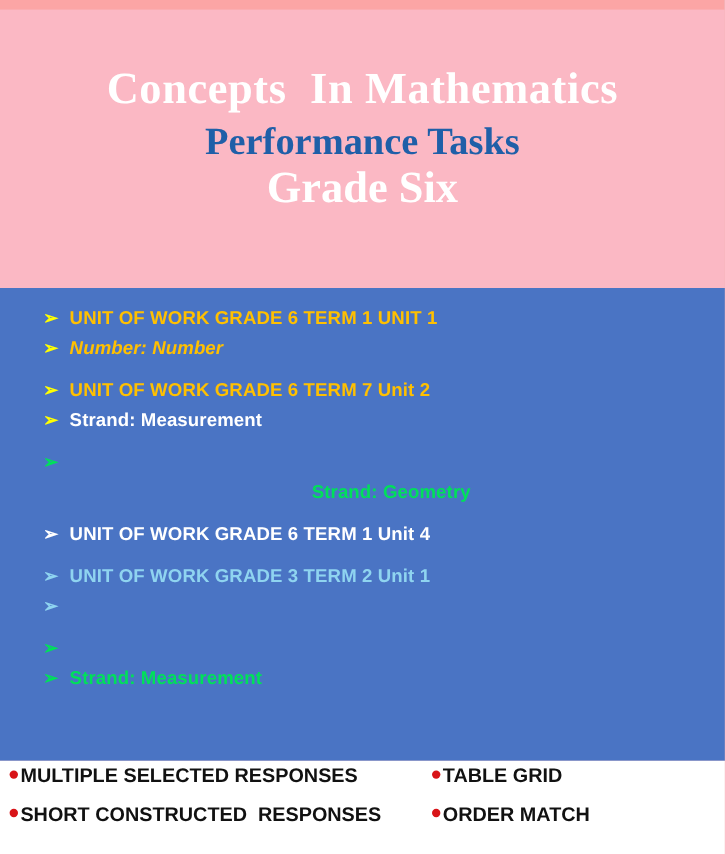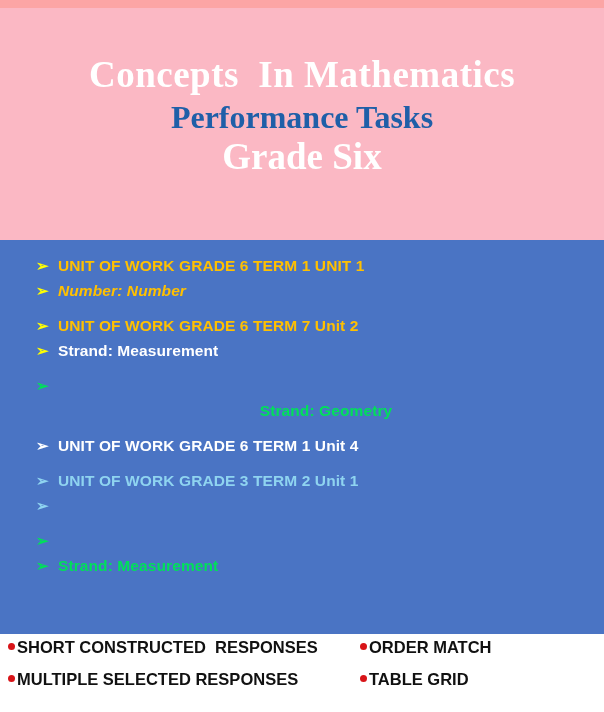--- a/index.html
+++ b/index.html
@@ -216,32 +216,32 @@
         <span class="row-text" style="color:#00e05a">Strand: Measurement</span>
       </div>
     </div>
 
   </div>
 
   <div class="footer">
     <div class="footer-row">
       <div class="footer-item fi-a col-left">
         <span class="dot"></span>
-        <span>SHORT CONSTRUCTED  RESPONSES</span>
+        <span>MULTIPLE SELECTED RESPONSES</span>
       </div>
       <div class="footer-item fi-b col-right">
         <span class="dot"></span>
-        <span>ORDER MATCH</span>
+        <span>TABLE GRID</span>
       </div>
     </div>
     <div class="footer-row">
       <div class="footer-item fi-a col-left">
         <span class="dot"></span>
-        <span>MULTIPLE SELECTED RESPONSES</span>
+        <span>SHORT CONSTRUCTED  RESPONSES</span>
       </div>
       <div class="footer-item fi-b col-right">
         <span class="dot"></span>
-        <span>TABLE GRID</span>
+        <span>ORDER MATCH</span>
       </div>
     </div>
   </div>
 
 </div>
 
 </body></html>

